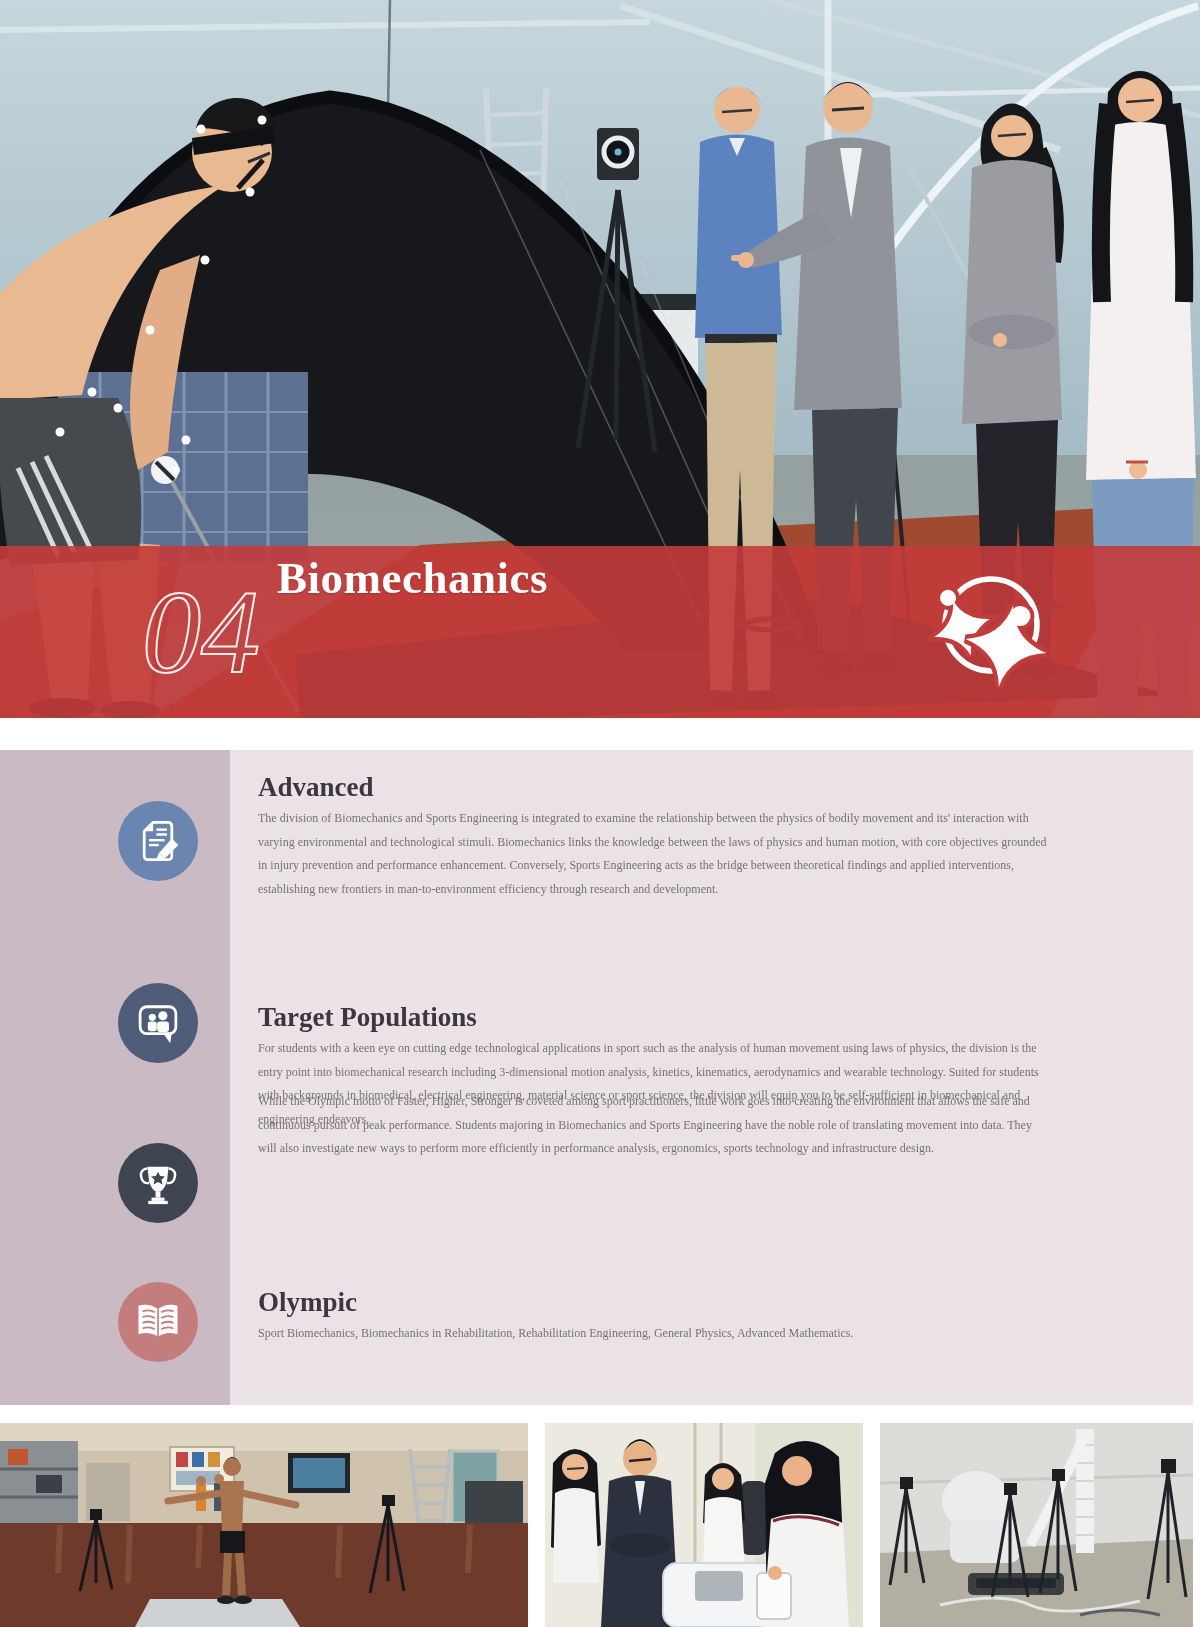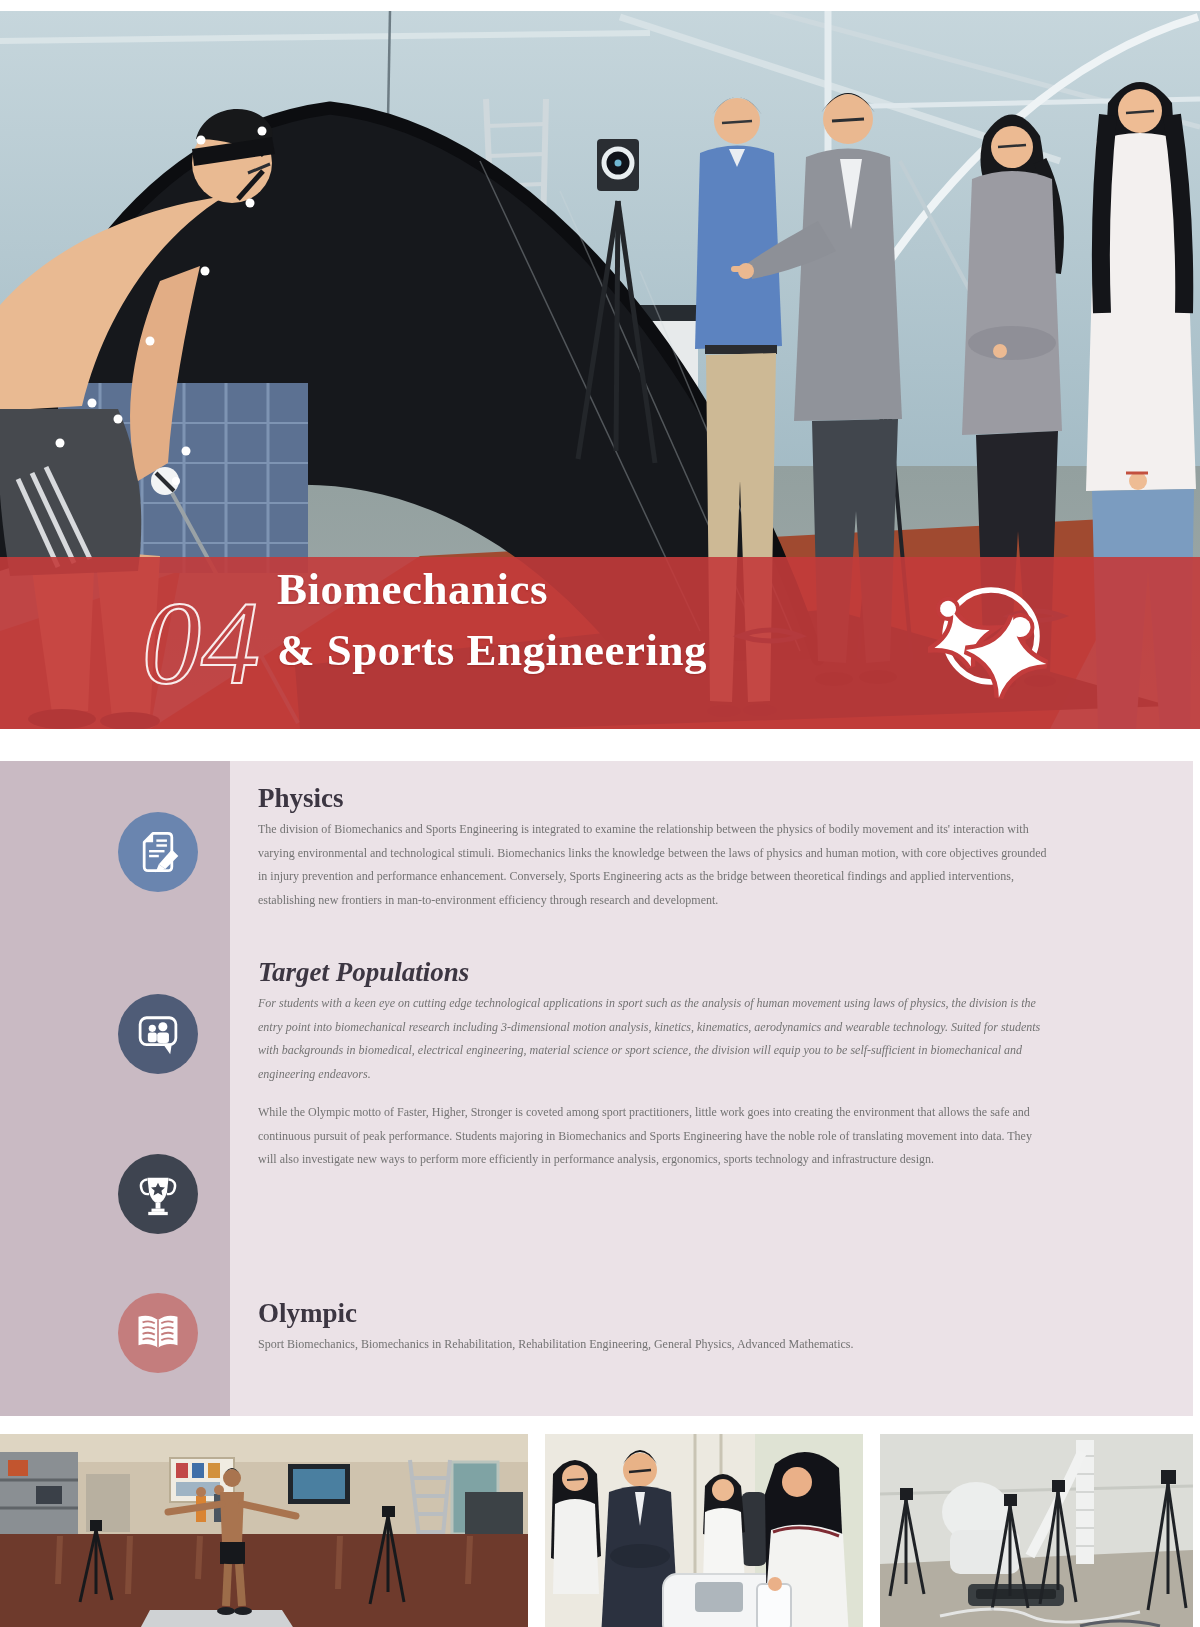--- a/index.html
+++ b/index.html
@@ -1,18 +1,18 @@
 <!DOCTYPE html>
 <html><head>
 <meta charset="utf-8">
 <style>
   html,body{margin:0;padding:0;background:#ffffff;}
   #page{position:relative;width:1200px;height:1627px;background:#ffffff;overflow:hidden;
         font-family:"Liberation Serif",serif;}
-  .abs{position:absolute;margin-top:11px;}
+  .abs{position:absolute;}
 
   
   #hero{left:0;top:0;width:1200px;height:718px;}
   #hero svg{display:block;}
 
   #banner-number-wrap{left:138px;top:568px;width:150px;height:130px;}
   #banner-title{left:277px;top:548px;color:#ffffff;font-weight:bold;
                 font-size:45px;line-height:61px;letter-spacing:.5px;
                 text-shadow:0 1px 2px rgba(120,20,20,.35);}
   #logo-wrap{left:928px;top:566px;width:124px;height:124px;}
@@ -220,21 +220,20 @@
   </div>
 
   <div class="abs" id="banner-number-wrap">
     <svg width="150" height="130" viewBox="0 0 150 130">
       <text x="4" y="104" font-family="Liberation Serif, serif" font-style="italic" font-size="118" fill="none" stroke="#ffffff" stroke-width="2" opacity="0.9">04</text>
     </svg>
   </div>
 
   <div class="abs" id="banner-title">
     <div>Biomechanics</div>
-    <div>&amp; Sports Engineering</div>
   </div>
 
   <div class="abs" id="logo-wrap">
     <svg width="124" height="124" viewBox="0 0 124 124">
       <circle cx="63" cy="59" r="46" fill="none" stroke="#ffffff" stroke-width="5.5"></circle>
 
       <g transform="translate(34,62) rotate(-18)">
         <path d="M0,-29 Q5,-7 29,0 Q5,7 0,29 Q-5,7 -29,0 Q-5,-7 0,-29 Z" fill="#c23c3c" stroke="#c23c3c" stroke-width="9"></path>
         <circle cx="-4" cy="-33" r="12" fill="#c23c3c"></circle>
         <path d="M0,-29 Q5,-7 29,0 Q5,7 0,29 Q-5,7 -29,0 Q-5,-7 0,-29 Z" fill="#ffffff"></path>
@@ -303,25 +302,25 @@
         <path d="M36,20 Q43,16 51,19"></path>
           <path d="M36,27 Q43,23 51,26"></path>
           <path d="M36,34 Q43,30 51,33"></path>
           <path d="M36,41 Q43,37 51,40"></path>
       </g>
       <line x1="32" y1="16" x2="32" y2="50" stroke="#c47d7d" stroke-width="2"></line>
     </svg>
   </div>
 
   <div class="abs sec" style="top:772px;">
-    <h2 class="sec-heading">Physics</h2>
+    <h2 class="sec-heading">Advanced</h2>
     <p class="sec-body">The division of Biomechanics and Sports Engineering is integrated to examine the relationship between the physics of bodily movement and its' interaction with varying environmental and technological stimuli. Biomechanics links the knowledge between the laws of physics and human motion, with core objectives grounded in injury prevention and performance enhancement. Conversely, Sports Engineering acts as the bridge between theoretical findings and applied interventions, establishing new frontiers in man-to-environment efficiency through research and development.</p>
   </div>
 
-  <div class="abs sec" style="top:946px;font-style:italic;">
+  <div class="abs sec" style="top:1002px;">
     <h2 class="sec-heading">Target Populations</h2>
     <p class="sec-body">For students with a keen eye on cutting edge technological applications in sport such as the analysis of human movement using laws of physics, the division is the entry point into biomechanical research including 3-dimensional motion analysis, kinetics, kinematics, aerodynamics and wearable technology. Suited for students with backgrounds in biomedical, electrical engineering, material science or sport science, the division will equip you to be self-sufficient in biomechanical and engineering endeavors.</p>
   </div>
 
   <div class="abs sec" style="top:1090px;">
     <p class="sec-body">While the Olympic motto of Faster, Higher, Stronger is coveted among sport practitioners, little work goes into creating the environment that allows the safe and continuous pursuit of peak performance. Students majoring in Biomechanics and Sports Engineering have the noble role of translating movement into data. They will also investigate new ways to perform more efficiently in performance analysis, ergonomics, sports technology and infrastructure design.</p>
   </div>
 
   <div class="abs sec" style="top:1287px;">
     <h2 class="sec-heading">Olympic</h2>

